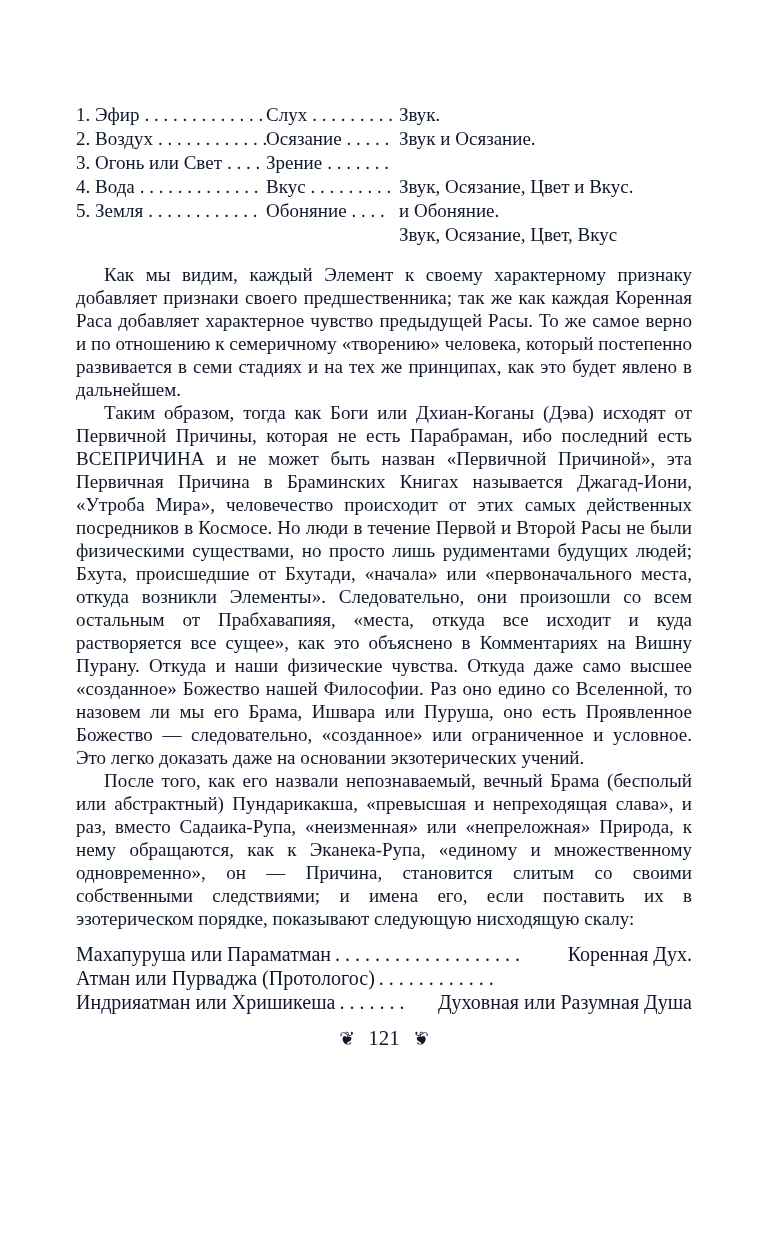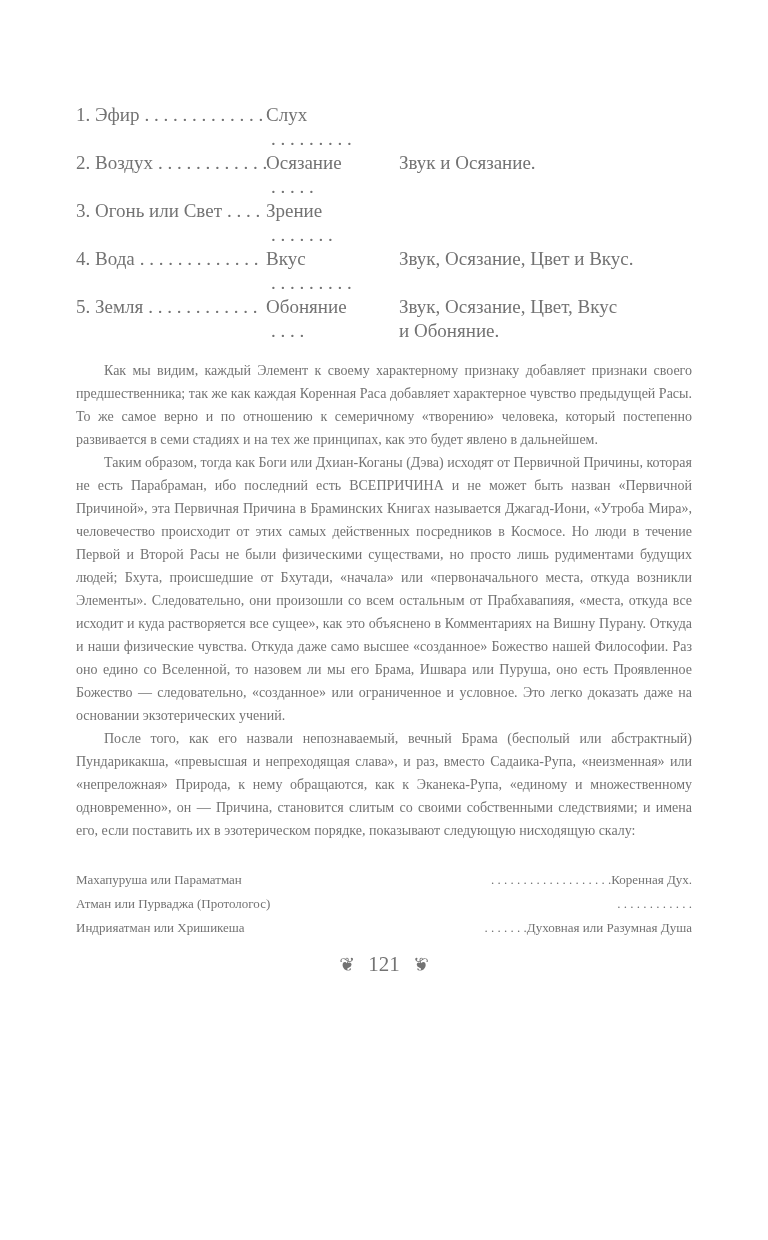--- a/index.html
+++ b/index.html
@@ -2,54 +2,54 @@
 <html><head>
 <meta charset="utf-8">
 <style>
   html, body { margin: 0; padding: 0; background: #ffffff; }
   .page {
     position: relative;
     width: 768px;
     height: 1072px;
     box-sizing: border-box;
     background: #ffffff;
-    color: #737373;
+    color: #0f172a;
     font-family: "Liberation Serif", "DejaVu Serif", serif;
     padding: 103px 76px 0 76px;
     overflow: hidden;
   }
 
   
   .etable { font-size: 19px; line-height: 24px; }
   .erow { display: flex; }
   .ecell1 { width: 190px; display: flex; overflow: hidden; }
-  .ecell2 { width: 133px; display: flex; overflow: hidden; flex-direction: column; }
+  .ecell2 { width: 133px; display: flex; overflow: hidden; }
   .ecell3 { flex: 1; }
   .lbl { white-space: nowrap; }
   .lead {
     flex: 1;
     overflow: hidden;
     white-space: nowrap;
     padding-left: 5px;
     padding-right: 6px;
   }
   .eline2 { display: block; }
 
   
   .bodytext { margin-top: 16px; }
   .bodytext p {
     margin: 0;
-    font-size: 14px;
+    font-size: 19px;
     line-height: 23px;
     text-align: justify;
     text-indent: 28px;
   }
 
   
-  .scale { margin-top: 26px; font-size: 13px; line-height: 24px; text-align: right; }
+  .scale { margin-top: 12px; font-size: 20px; line-height: 24px; }
   .srow { display: flex; }
   .srow .left { white-space: nowrap; }
   .srow .slead { flex: 1; overflow: hidden; white-space: nowrap; padding-left: 4px; }
   .srow .right { white-space: nowrap; }
   .scont { margin-left: 312px; }
 
   
   .footer {
     margin-top: 12px;
     display: flex;
@@ -69,20 +69,21 @@
   <div class="etable">
     <div class="erow">
       <span class="ecell1">
           <span class="lbl">1. Эфир</span>
           <span class="lead">. . . . . . . . . . . . .</span>
         </span>
       <span class="ecell2">
           <span class="lbl">Слух</span>
           <span class="lead">. . . . . . . . .</span>
         </span>
+      <span class="ecell3">Звук.</span>
     </div>
     <div class="erow">
       <span class="ecell1">
           <span class="lbl">2. Воздух</span>
           <span class="lead">. . . . . . . . . . . .</span>
         </span>
       <span class="ecell2">
           <span class="lbl">Осязание</span>
           <span class="lead">. . . . .</span>
         </span>
@@ -112,22 +113,22 @@
     <div class="erow">
       <span class="ecell1">
           <span class="lbl">5. Земля</span>
           <span class="lead">. . . . . . . . . . . .</span>
         </span>
       <span class="ecell2">
           <span class="lbl">Обоняние</span>
           <span class="lead">. . . .</span>
         </span>
       <span class="ecell3">
+        <span class="eline2">и Обоняние.</span>
         <span class="eline2">Звук, Осязание, Цвет, Вкус</span>
-        <span class="eline2">и Обоняние.</span>
       </span>
     </div>
   </div>
 
   <div class="bodytext">
     <p>Как мы видим, каждый Элемент к своему характерному признаку добавляет признаки своего предшественника; так же как каждая Коренная Раса добавляет характерное чувство предыдущей Расы. То же самое верно и по отношению к семеричному «творению» человека, который постепенно развивается в семи стадиях и на тех же принципах, как это будет явлено в дальнейшем.</p>
     <p>Таким образом, тогда как Боги или Дхиан-Коганы (Дэва) исходят от Первичной Причины, которая не есть Парабраман, ибо последний есть ВСЕПРИЧИНА и не может быть назван «Первичной Причиной», эта Первичная Причина в Браминских Книгах называется Джагад-Иони, «Утроба Мира», человечество происходит от этих самых действенных посредников в Космосе. Но люди в течение Первой и Второй Расы не были физическими существами, но просто лишь рудиментами будущих людей; Бхута, происшедшие от Бхутади, «начала» или «первоначального места, откуда возникли Элементы». Следовательно, они произошли со всем остальным от Прабхавапияя, «места, откуда все исходит и куда растворяется все сущее», как это объяснено в Комментариях на Вишну Пурану. Откуда и наши физические чувства. Откуда даже само высшее «созданное» Божество нашей Философии. Раз оно едино со Вселенной, то назовем ли мы его Брама, Ишвара или Пуруша, оно есть Проявленное Божество — следовательно, «созданное» или ограниченное и условное. Это легко доказать даже на основании экзотерических учений.</p>
     <p>После того, как его назвали непознаваемый, вечный Брама (бесполый или абстрактный) Пундарикакша, «превысшая и непреходящая слава», и раз, вместо Садаика-Рупа, «неизменная» или «непреложная» Природа, к нему обращаются, как к Эканека-Рупа, «единому и множественному одновременно», он — Причина, становится слитым со своими собственными следствиями; и имена его, если поставить их в эзотерическом порядке, показывают следующую нисходящую скалу:</p>
   </div>
 

